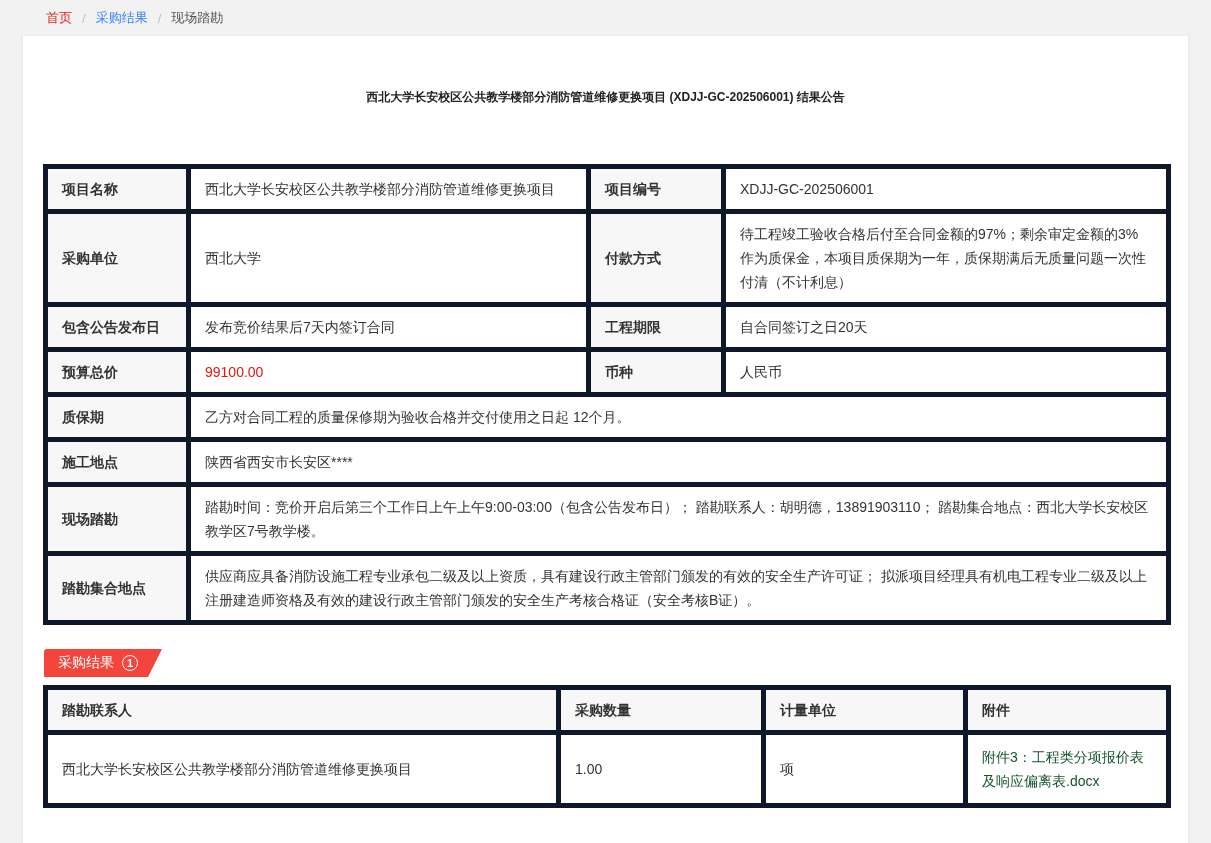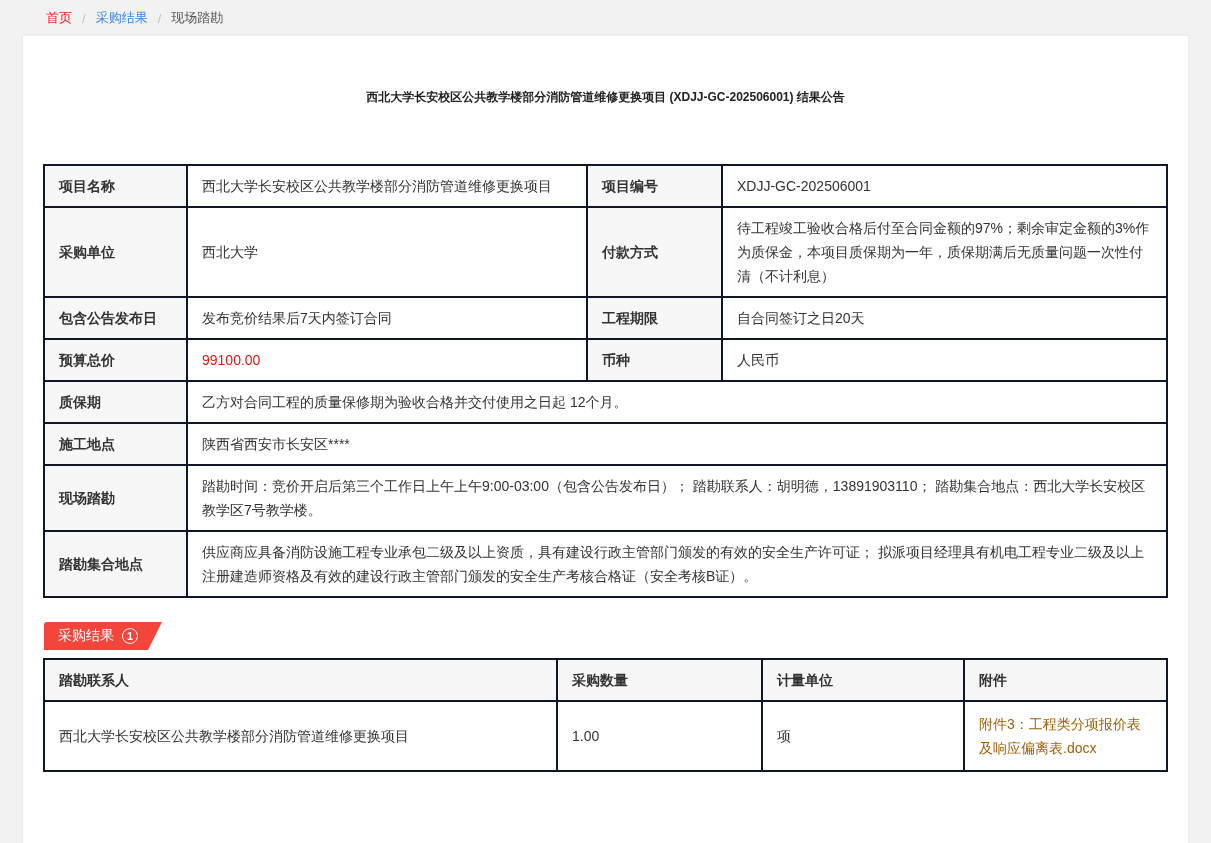--- a/index.html
+++ b/index.html
@@ -35,21 +35,21 @@
     color: #222; line-height: 30px; margin: 0 70px;
   }
 
   .meta { text-align: center; margin-top: 30px; font-size: 13px; color: #666; }
   .meta .grp + .grp { margin-left: 40px; }
   .views-count { color: #e8160c; font-style: italic; font-weight: bold; margin: 0 3px; }
 
   
   table { border-collapse: collapse; width: 1123px; margin: 0 auto; font-size: 14px; table-layout: fixed; }
   td, th {
-    border: 2px solid #0f172a; padding: 8px 14px;
+    border: 5px solid #0f172a; padding: 8px 14px;
     text-align: left; vertical-align: middle;
     color: #333; line-height: 24px; word-break: break-all;
   }
   td.label, th { background: #f7f7f7; font-weight: bold; }
   .red { color: #e8160c; }
 
   .info-table { margin-top: 52px; }
 
   
   .badge-row { width: 1123px; margin: 24px auto 0; }
@@ -61,21 +61,21 @@
     border-radius: 3px 0 0 0;
   }
   .badge-num {
     display: inline-flex; align-items: center; justify-content: center;
     width: 16px; height: 16px; border: 1px solid #fff; border-radius: 50%;
     font-size: 11px; line-height: 1; font-weight: bold;
   }
 
   .result-table { margin-top: 8px; }
   .result-table td { padding-top: 10px; padding-bottom: 10px; }
-  .link { color: #a16207; cursor: pointer; text-decoration: none; }
+  .link { color: #14532d; cursor: pointer; text-decoration: none; }
 </style>
 </head>
 <body>
 
 <div class="breadcrumb">
   <span class="bc-home">首页</span>
   <span class="sep">/</span>
   <span class="bc-mid">采购结果</span>
   <span class="sep">/</span>
   <span class="bc-cur">现场踏勘</span>

